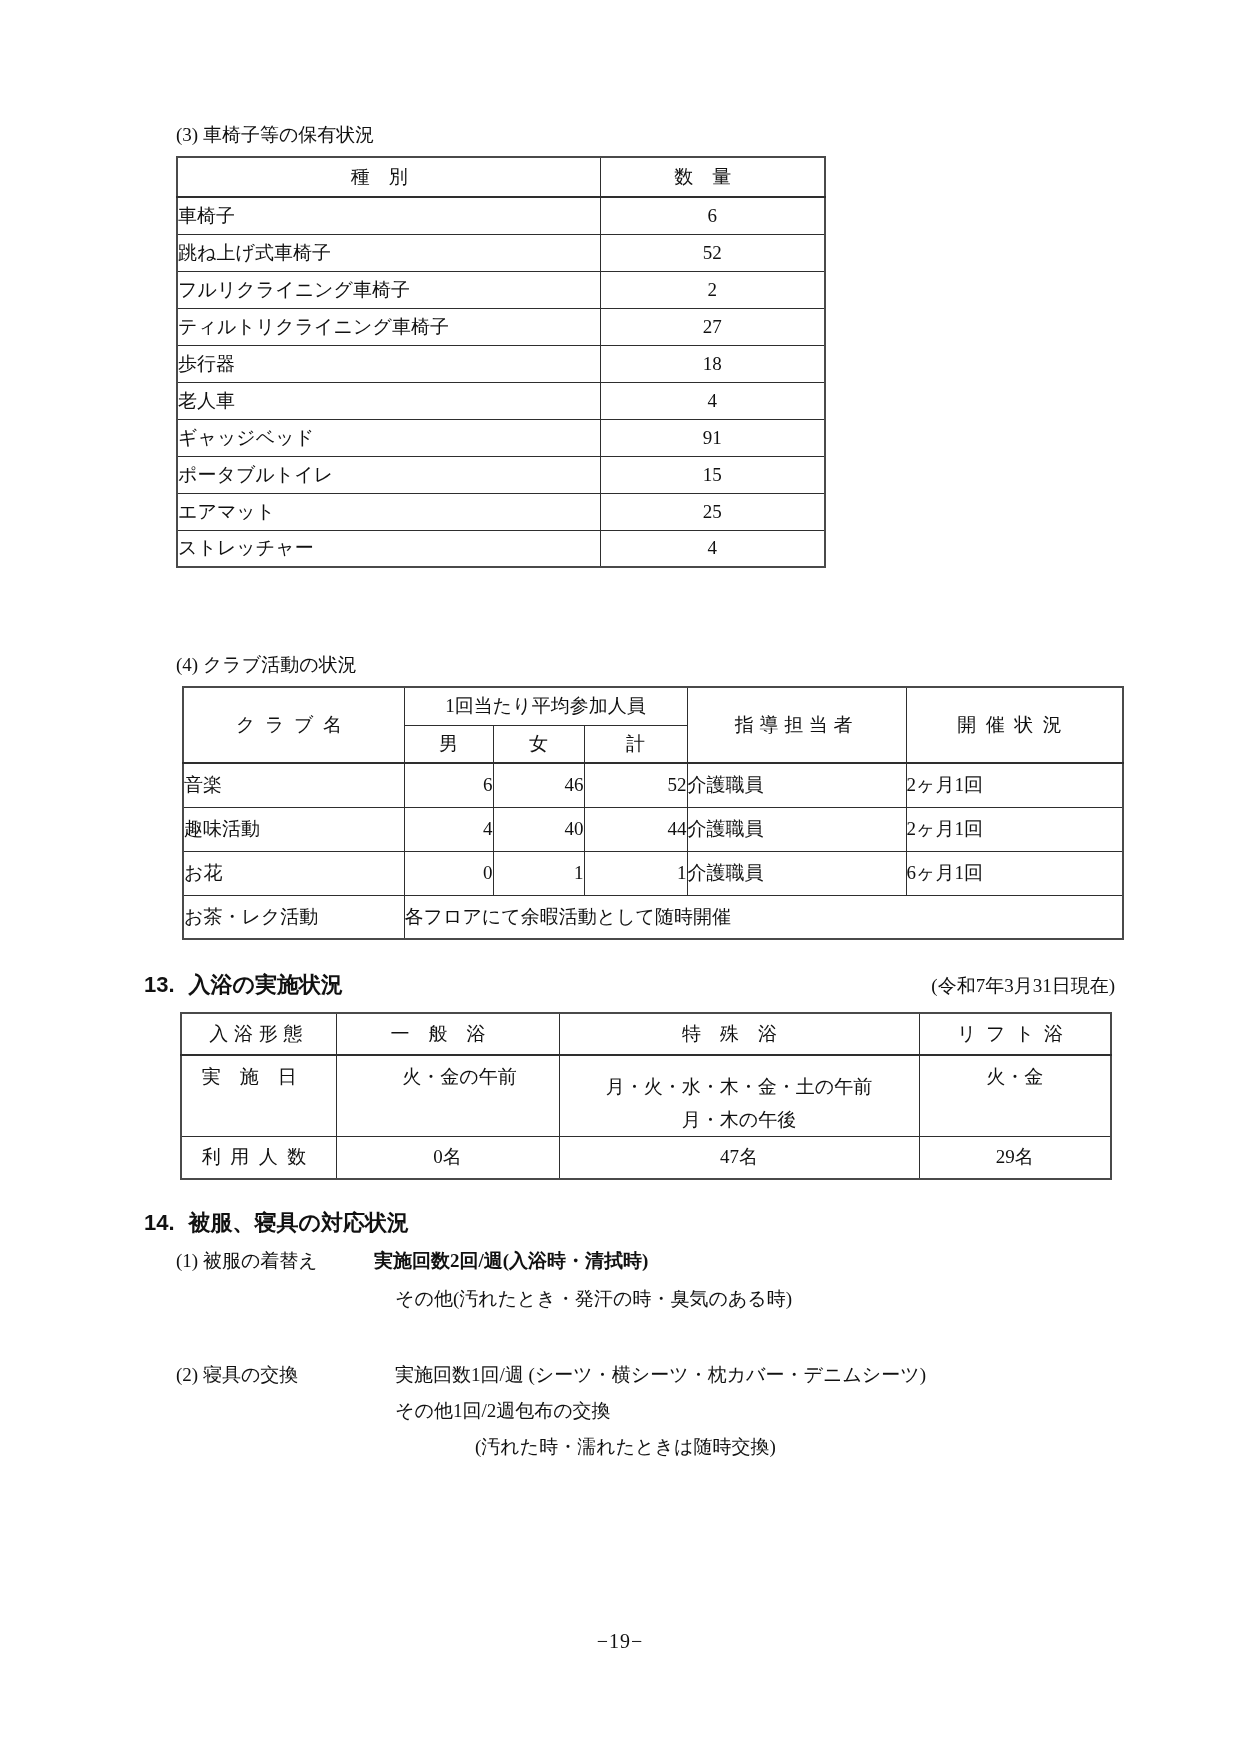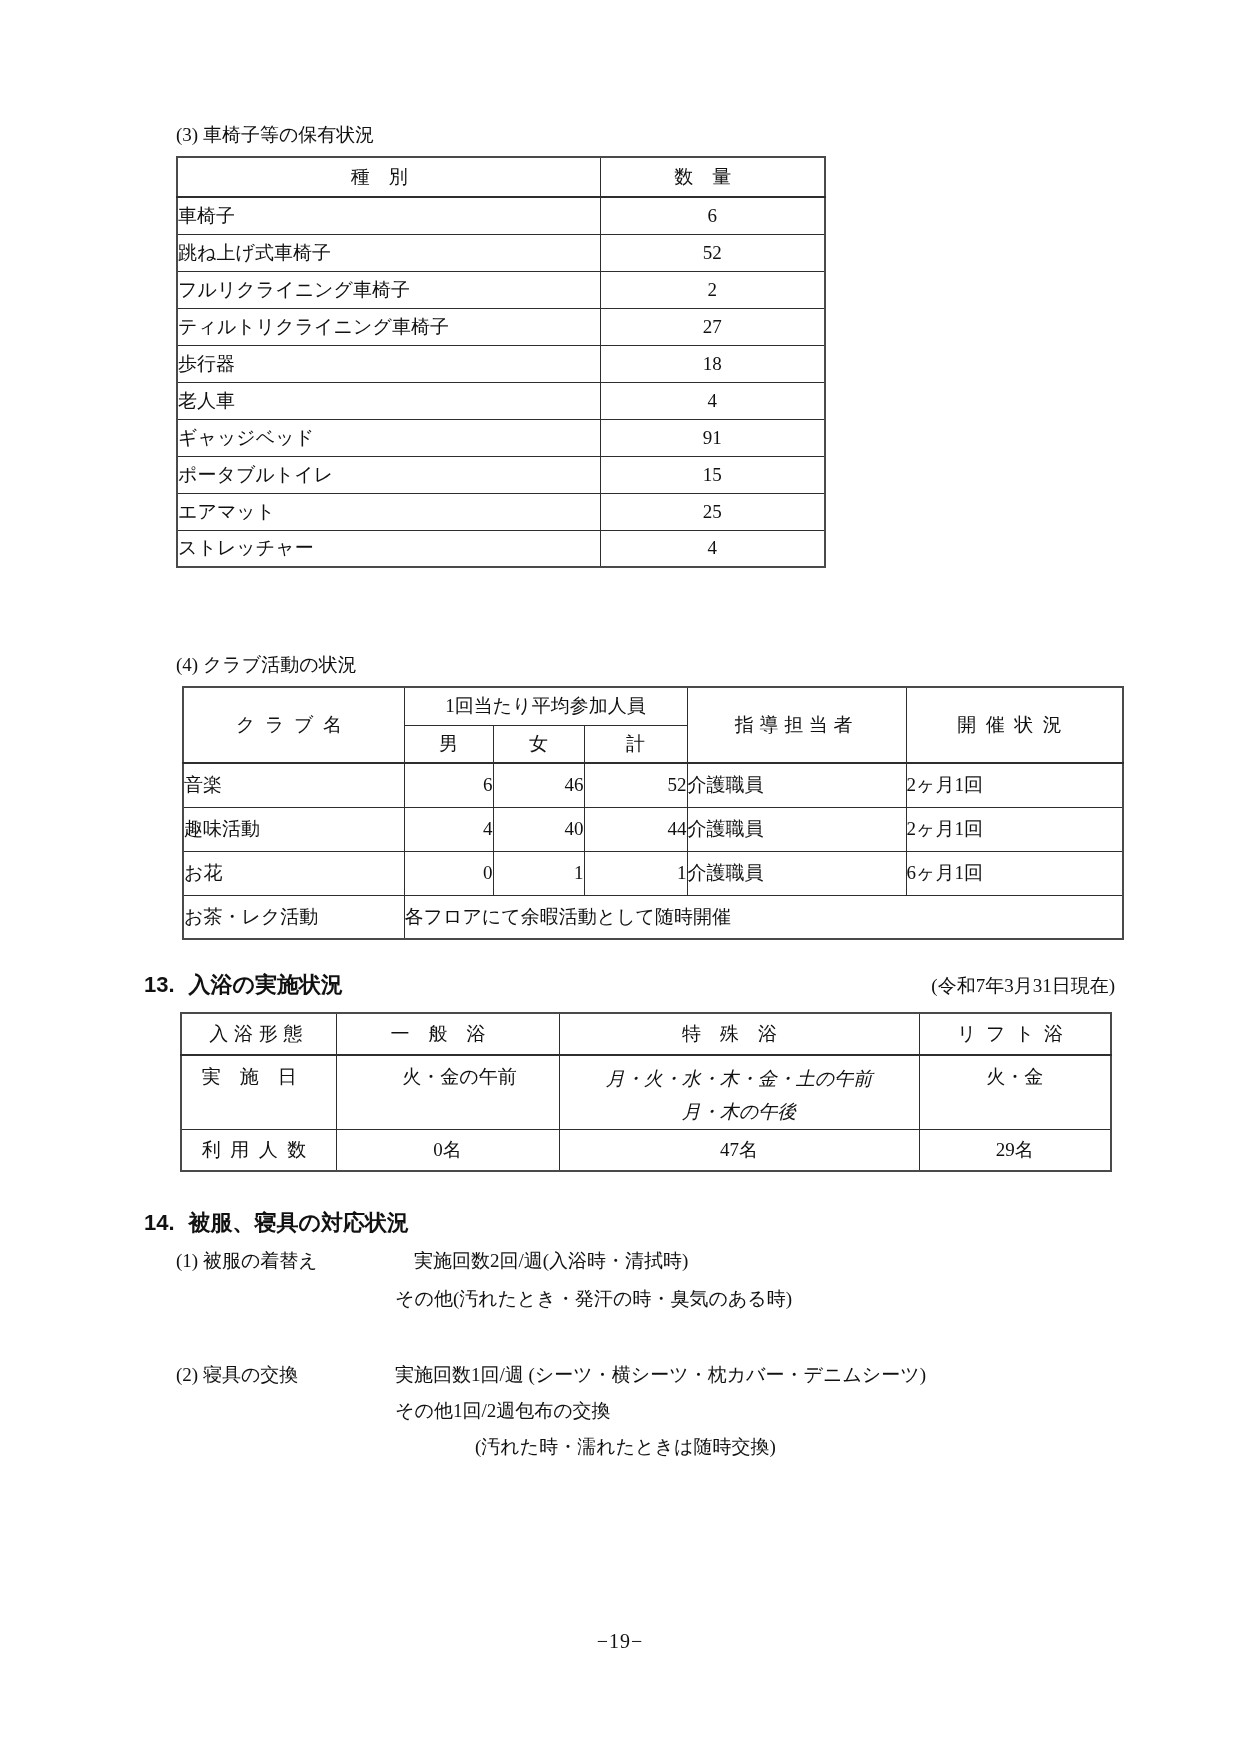--- a/index.html
+++ b/index.html
@@ -187,41 +187,41 @@
         <th class="ctr ls03">入浴形態</th>
         <th class="ctr ls1">一般浴</th>
         <th class="ctr ls1">特殊浴</th>
         <th class="ctr ls05">リフト浴</th>
       </tr>
     </thead>
     <tbody>
       <tr style="height:74px;">
         <td class="ctr ls1" style="vertical-align:top; padding-top:8px;margin-left:17px;">実施日</td>
         <td class="ctr" style="vertical-align:top; padding-top:8px;padding-left:24px;">火・金の午前</td>
-        <td class="ctr two-line" style="vertical-align:top; padding-top:6px;font-style:italic;">
+        <td class="ctr two-line" style="vertical-align:top; padding-top:14px;">
           <div>月・火・水・木・金・土の午前</div>
           <div>月・木の午後</div>
         </td>
         <td class="ctr" style="vertical-align:top; padding-top:8px;">火・金</td>
       </tr>
       <tr style="height:42px;">
         <td class="ctr ls05">利用人数</td>
         <td class="ctr">0名</td>
         <td class="ctr">47名</td>
         <td class="ctr">29名</td>
       </tr>
     </tbody>
   </table>
 
   <div class="abs sec-heading" style="left:144px; top:1208px;">
     <span class="num">14.</span><span>被服、寝具の対応状況</span>
   </div>
 
   <div class="abs clothing-label" style="left:176px; top:1248px;">(1) 被服の着替え</div>
-  <div class="abs clothing-line" style="left:414px; top:1248px;">実施回数2回/週(入浴時・清拭時)</div>
+  <div class="abs clothing-line" style="left:374px; top:1248px;font-weight:bold;">実施回数2回/週(入浴時・清拭時)</div>
   <div class="abs clothing-line" style="left:395px; top:1286px;">その他(汚れたとき・発汗の時・臭気のある時)</div>
 
   <div class="abs clothing-label" style="left:176px; top:1362px;">(2) 寝具の交換</div>
   <div class="abs clothing-line" style="left:395px; top:1362px;">実施回数1回/週 (シーツ・横シーツ・枕カバー・デニムシーツ)</div>
   <div class="abs clothing-line" style="left:395px; top:1398px;">その他1回/2週包布の交換</div>
   <div class="abs clothing-line" style="left:475px; top:1434px;">(汚れた時・濡れたときは随時交換)</div>
 
   <div class="abs page-number" style="left:0; top:1630px;">−19−</div>
 
 </div>

